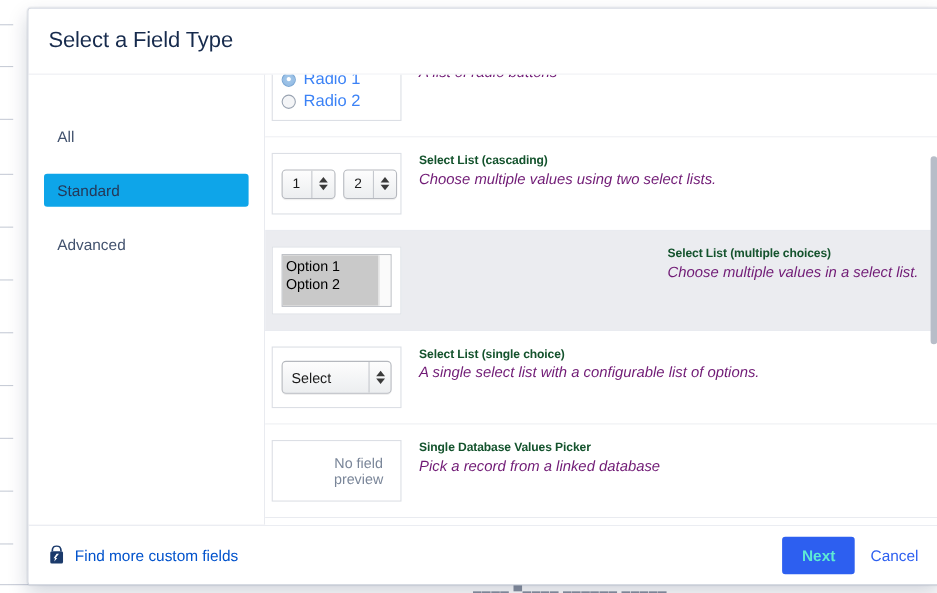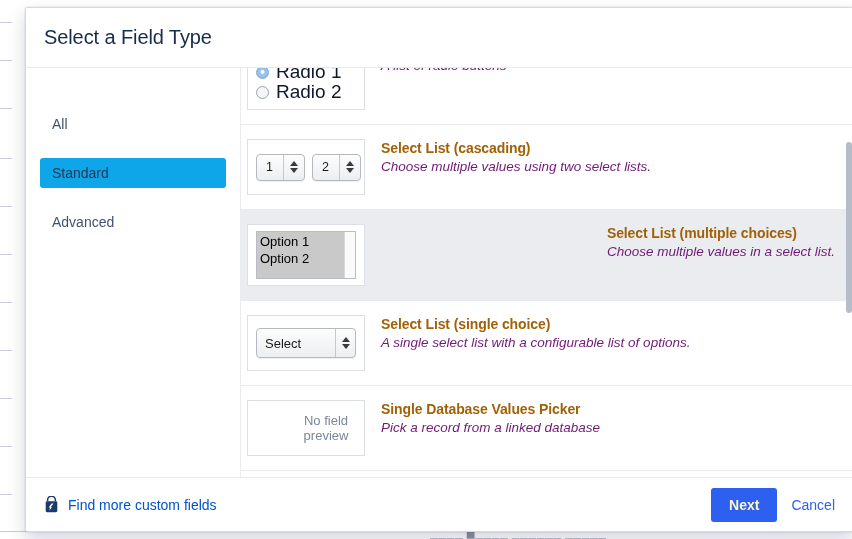--- a/index.html
+++ b/index.html
@@ -161,39 +161,39 @@
     background: #fff;
     display: flex;
     align-items: center;
     justify-content: flex-start;
     padding: 6px 8px;
     overflow: hidden;
   }
   .field-row.selected .preview { background: #fff; }
   .field-text { padding-top: 1px; }
   .field-title {
-    font-size: 14px;
+    font-size: 11px;
     font-weight: bold;
-    color: #a16207;
+    color: #14532d;
     margin: 0 0 3px 0;
     letter-spacing: -.1px;
   }
   .field-desc {
     font-size: 13.5px;
     color: #701a75;
     margin: 0;
     font-style: italic;
   }
 
   
   .radio-line {
     display: flex;
     align-items: center;
-    font-size: 19px;
-    color: #0f172a;
+    font-size: 15px;
+    color: #3b82f6;
     line-height: 20px;
   }
   .radio-dot {
     width: 13px; height: 13px;
     border-radius: 50%;
     border: 1px solid #9aa4b2;
     background: #f4f5f7;
     margin-right: 7px;
     flex: 0 0 13px;
   }
@@ -326,21 +326,21 @@
     cursor: pointer;
   }
   #marketplace-icon { width: 15px; height: 17px; flex: 0 0 15px; }
   #footer-actions {
     display: flex;
     align-items: center;
     gap: 14px;
   }
   #next-button {
     background: #2d5ff0;
-    color: #fef9c3;
+    color: #5eead4;
     border: none;
     border-radius: 3px;
     font-family: inherit;
     font-size: 14px;
     font-weight: bold;
     padding: 9px 18px;
     cursor: pointer;
   }
   #cancel-button {
     color: #2d5ff0;

